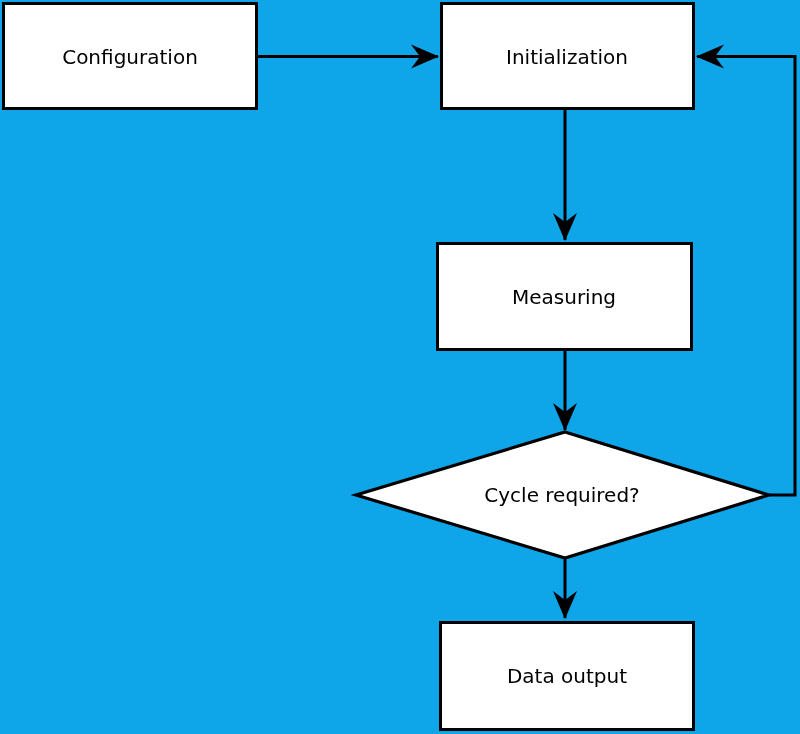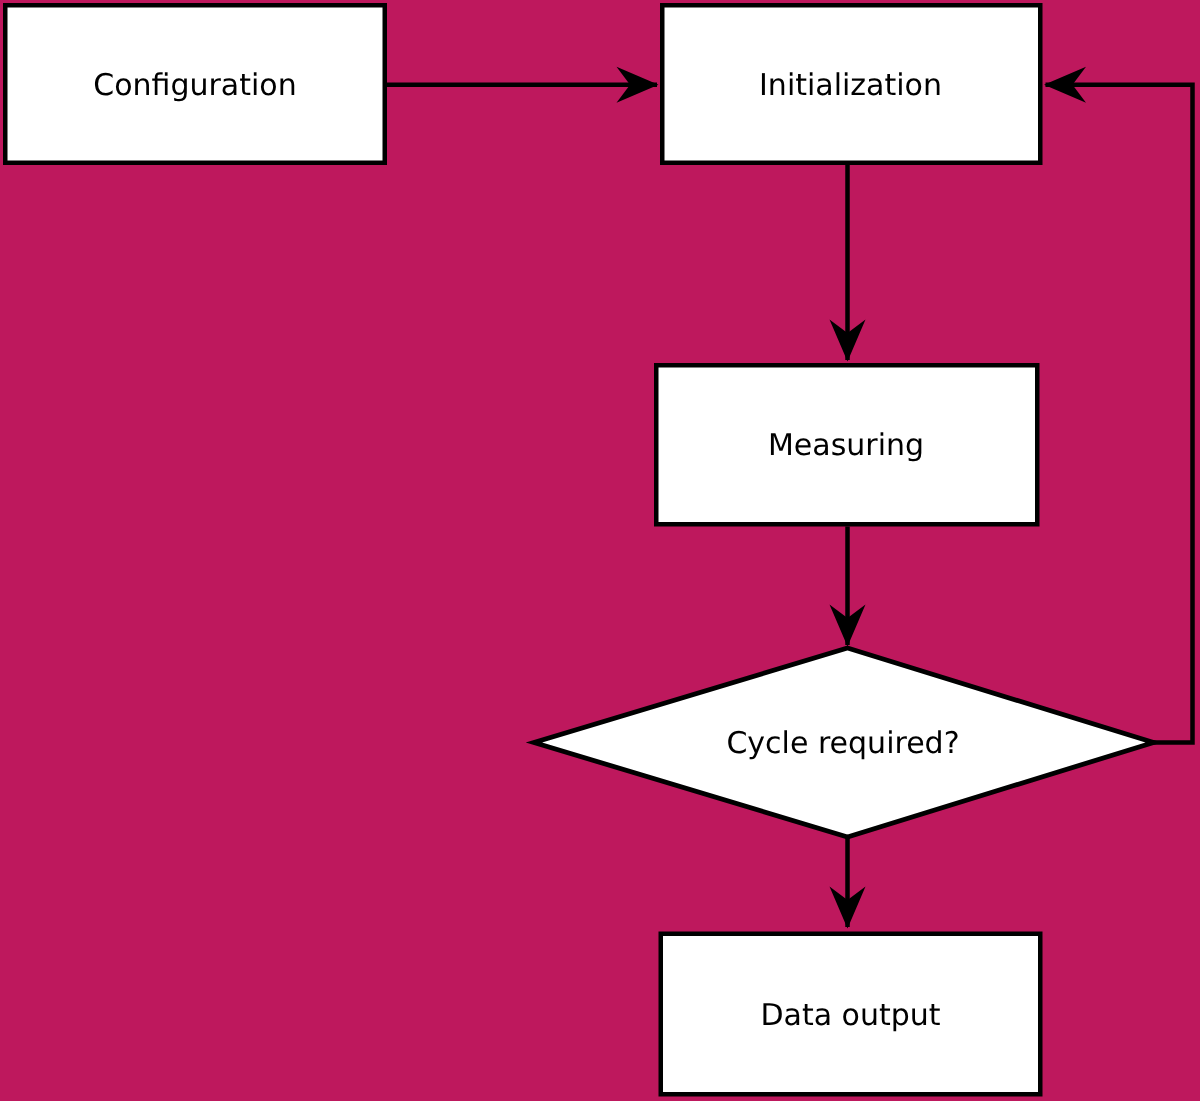--- a/index.html
+++ b/index.html
@@ -4,21 +4,21 @@
 <style>
   html, body {
     margin: 0;
     padding: 0;
     background: #ffffff;
   }
   .canvas {
     position: relative;
     width: 800px;
     height: 734px;
-    background: #be185d;
+    background: #0ea5e9;
     overflow: hidden;
   }
   svg {
     display: block;
   }
   .node-box {
     fill: #ffffff;
     stroke: #000000;
     stroke-width: 3;
   }

